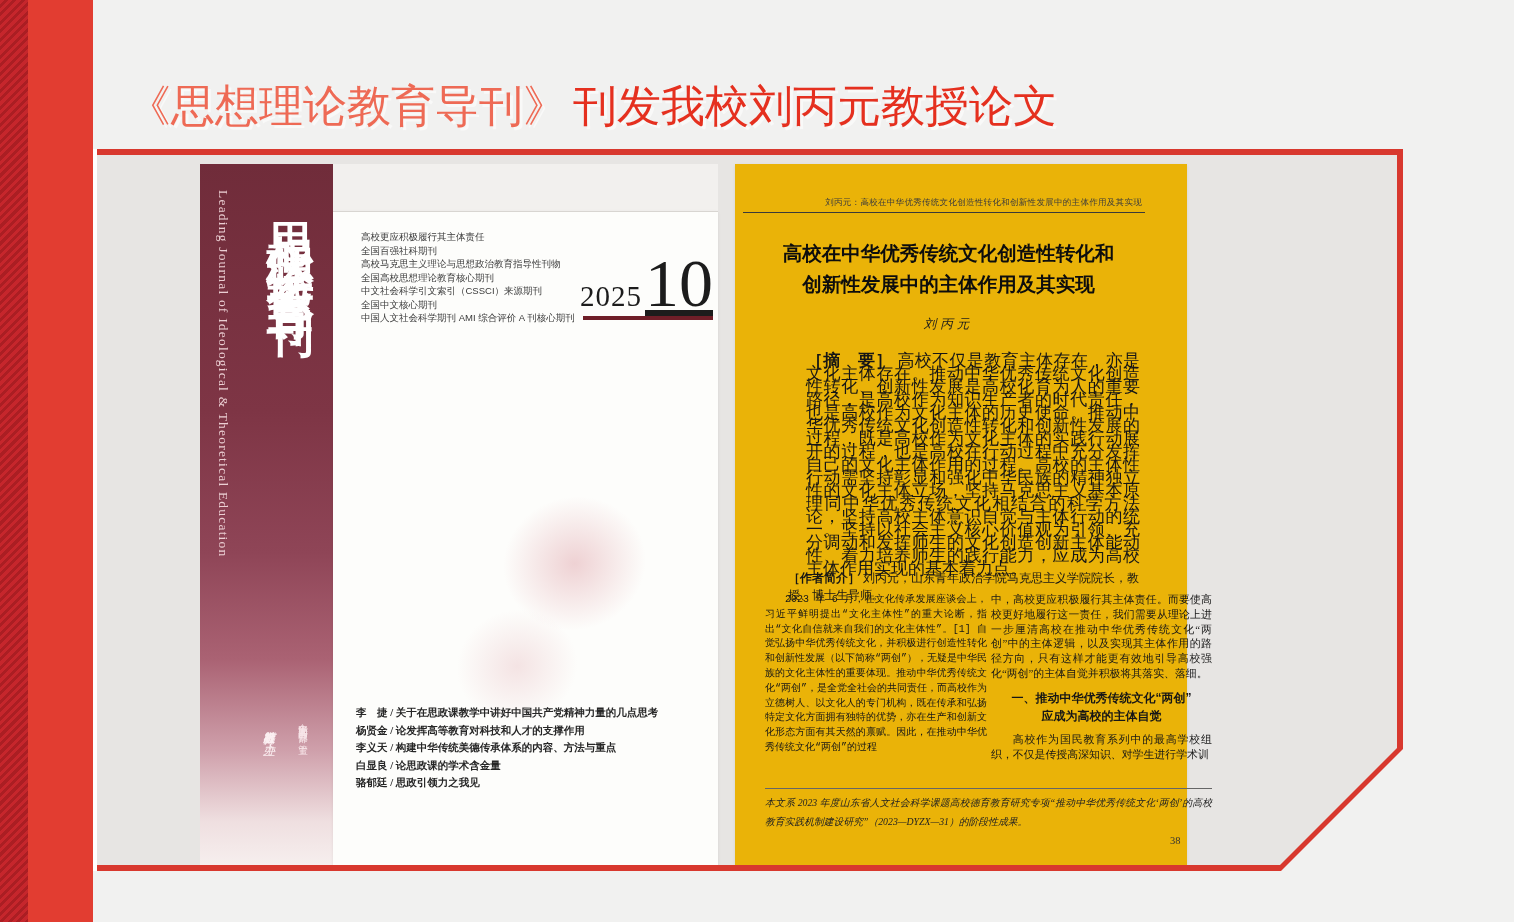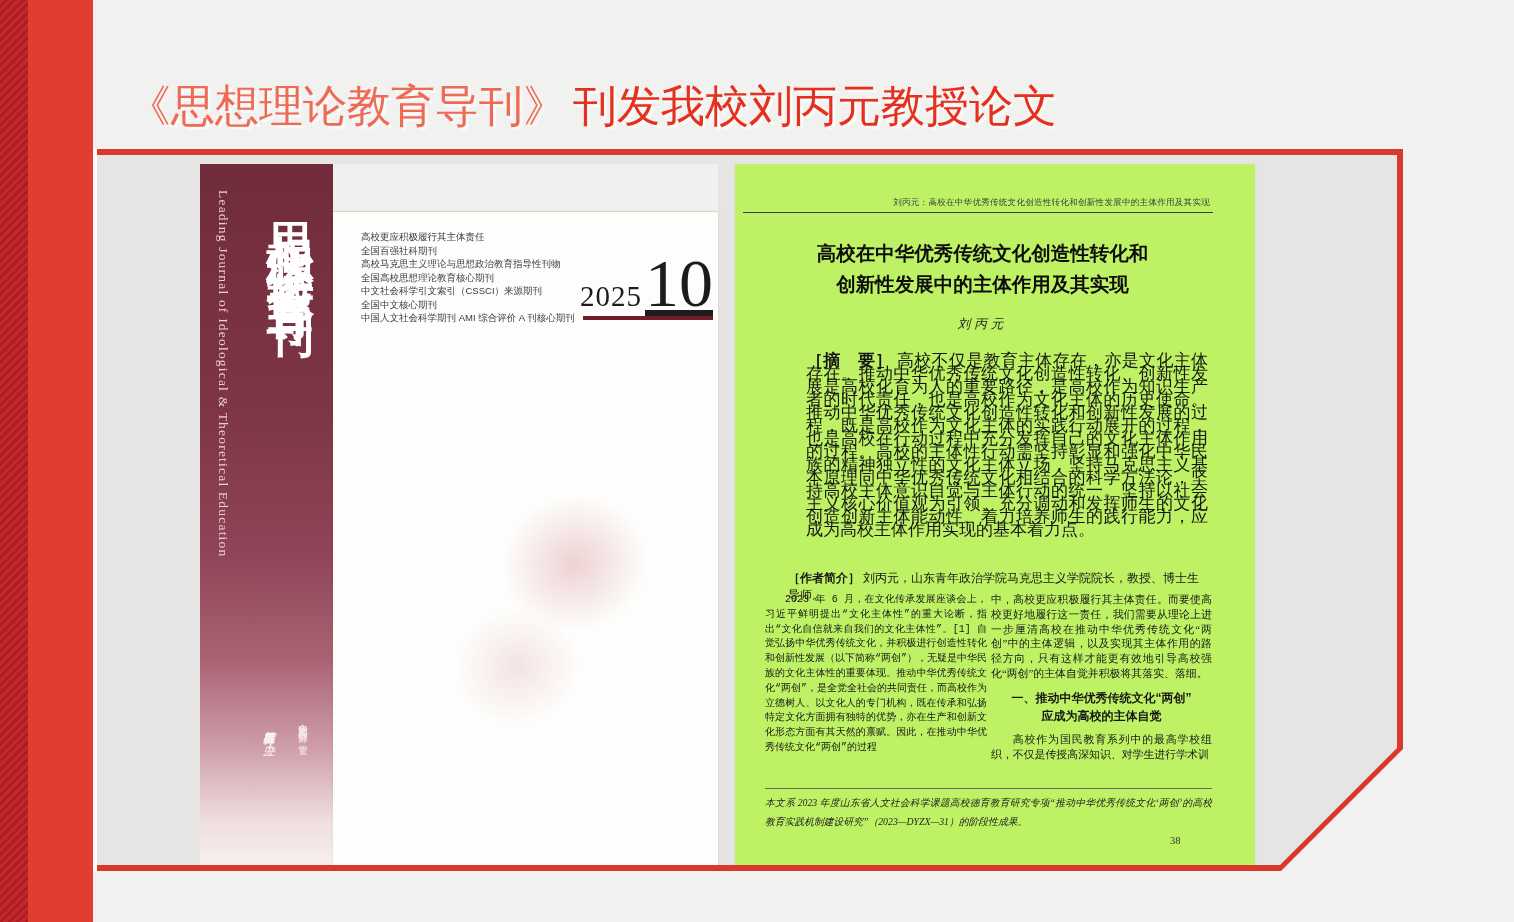--- a/index.html
+++ b/index.html
@@ -45,21 +45,21 @@
   .issue-year{font-size:29px;letter-spacing:1px;}
   .issue-no{font-size:68px;line-height:62px;font-weight:400;margin-left:3px;text-decoration:underline;}
   .issue-rule{width:130px;height:4px;background:#6f1e28;margin-top:2px;margin-left:auto;}
   .feather{position:absolute;left:85px;top:265px;width:270px;height:250px;transform:rotate(-18deg);
     background:
       radial-gradient(closest-side at 62% 38%,rgba(224,166,172,.5),rgba(224,166,172,0) 70%),
       radial-gradient(closest-side at 30% 70%,rgba(233,196,199,.45),rgba(233,196,199,0) 75%);}
   .toc{position:absolute;left:23px;top:492px;font-size:10.5px;line-height:17.5px;color:#262626;
     font-weight:600;font-family:"Liberation Serif",serif;}
   
-  .page-photo{position:absolute;left:638px;top:9px;width:520px;height:707px;background:#bef264;
+  .page-photo{position:absolute;left:638px;top:9px;width:452px;height:707px;background:#eab308;
     box-shadow:0 1px 3px rgba(0,0,0,.08);font-family:"Liberation Serif",serif;color:#161616;}
   .running-head{position:absolute;left:0;right:45px;top:33px;text-align:right;
     font-size:8.5px;color:#3c3c3c;letter-spacing:.3px;}
   .head-rule{position:absolute;left:8px;right:42px;top:48px;height:1px;background:#3a3a3a;}
   .art-title{position:absolute;left:30px;right:55px;top:74px;text-align:center;
     font-size:19.5px;font-weight:700;line-height:31px;color:#0d0d0d;font-family:"Liberation Sans",sans-serif;}
   .art-author{position:absolute;left:30px;right:55px;top:152px;text-align:center;
     font-size:12.5px;letter-spacing:4px;color:#1c1c1c;font-style:italic;}
   .abstract{position:absolute;left:71px;right:47px;top:190px;font-size:17px;line-height:13px;
     text-align:justify;}
@@ -112,20 +112,27 @@
           <div>中国人文社会科学期刊 AMI 综合评价 A 刊核心期刊</div>
         </div>
         <div class="issue">
           <div class="issue-nums">
             <span class="issue-year">2025</span>
             <span class="issue-no">10</span>
           </div>
           <div class="issue-rule"></div>
         </div>
         <div class="feather"></div>
+        <div class="toc">
+          <div>李　捷 / 关于在思政课教学中讲好中国共产党精神力量的几点思考</div>
+          <div>杨贤金 / 论发挥高等教育对科技和人才的支撑作用</div>
+          <div>李义天 / 构建中华传统美德传承体系的内容、方法与重点</div>
+          <div>白显良 / 论思政课的学术含金量</div>
+          <div>骆郁廷 / 思政引领力之我见</div>
+        </div>
       </div>
     </div>
 
     <div class="page-photo">
       <div class="running-head">刘丙元：高校在中华优秀传统文化创造性转化和创新性发展中的主体作用及其实现</div>
       <div class="head-rule"></div>
       <div class="art-title">
         <div>高校在中华优秀传统文化创造性转化和</div>
         <div>创新性发展中的主体作用及其实现</div>
       </div>

